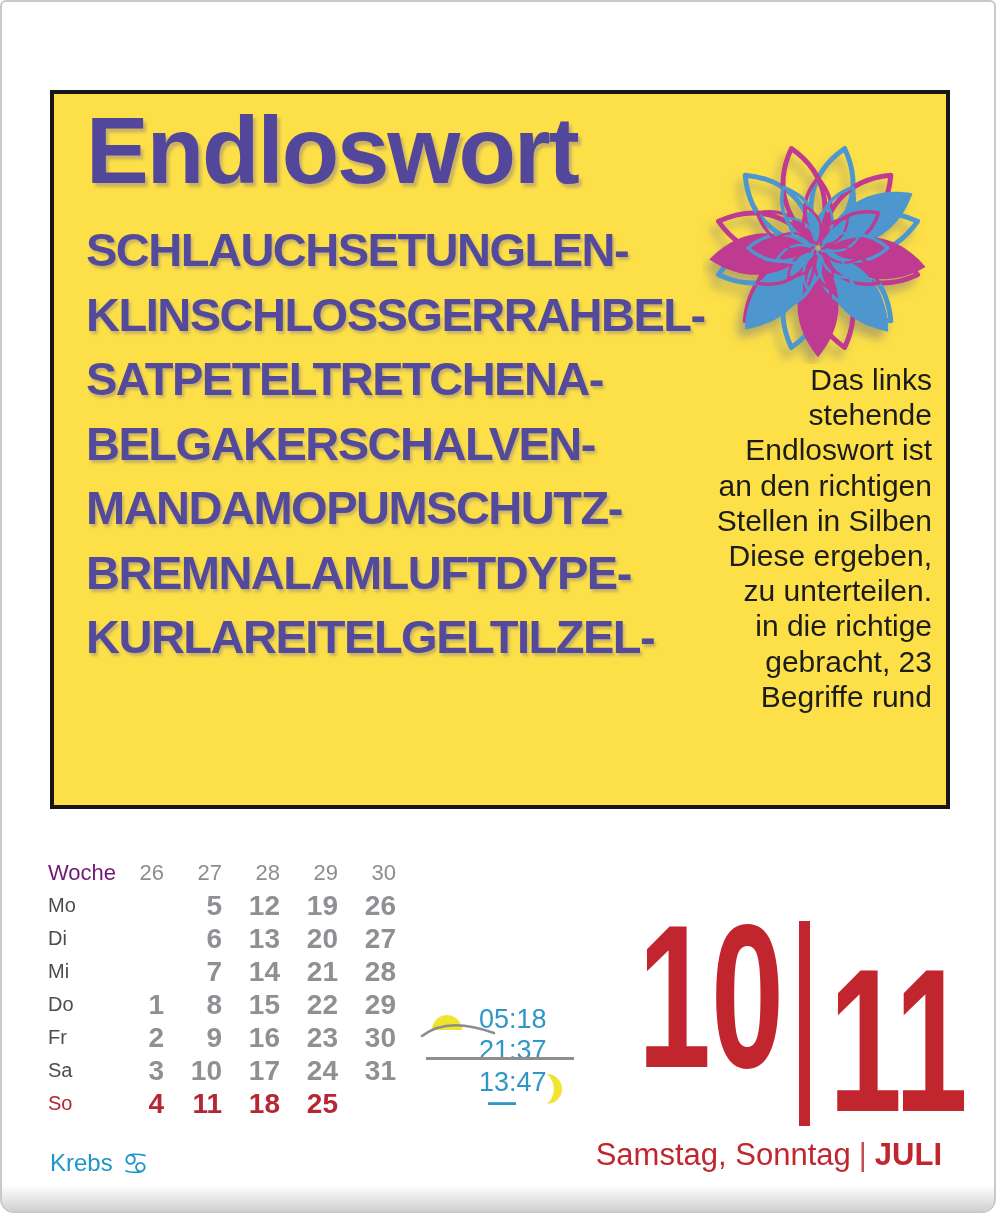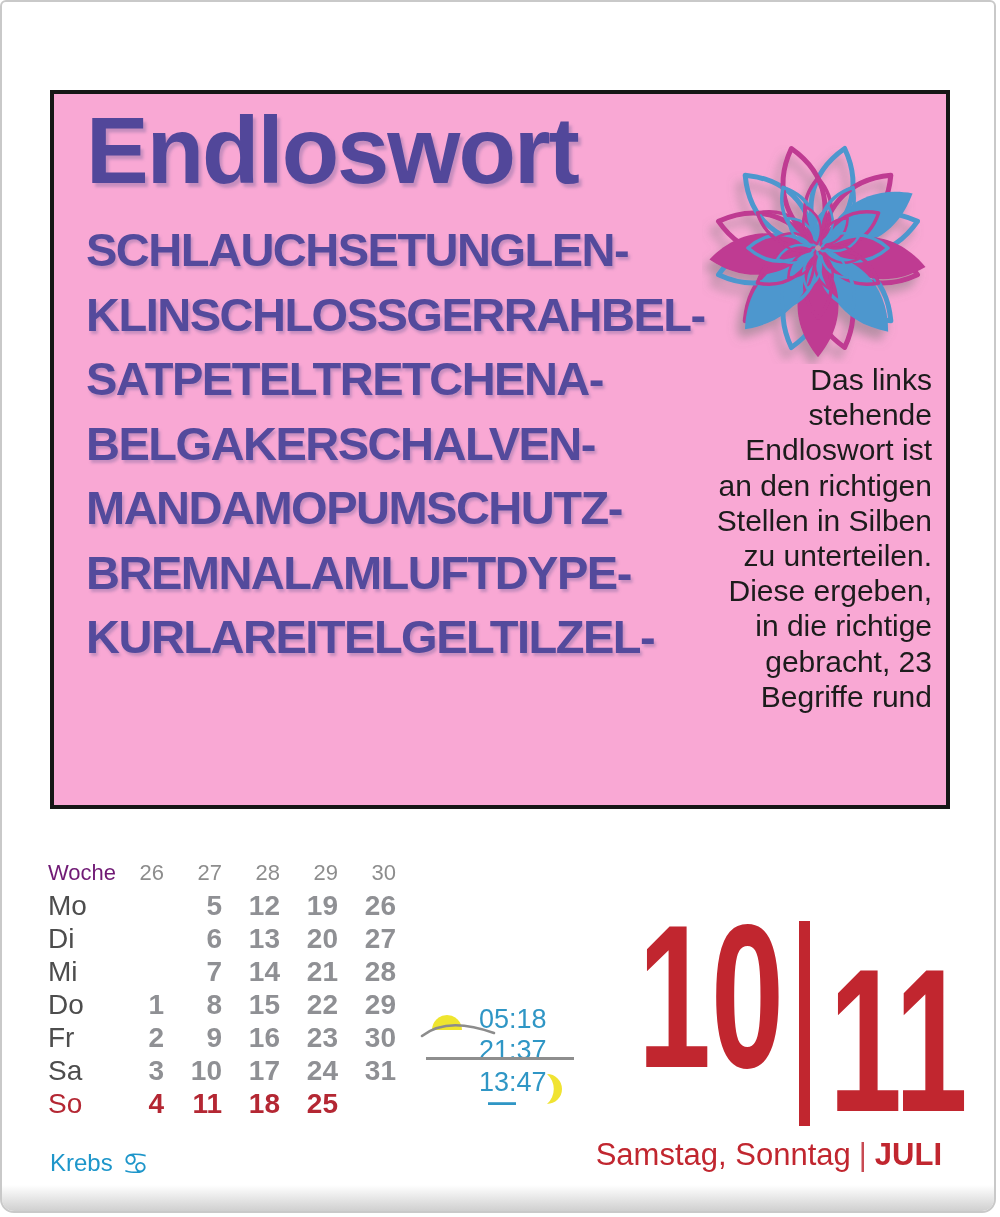--- a/index.html
+++ b/index.html
@@ -17,21 +17,21 @@
   .bottom-shade{
     position:absolute;left:0;right:0;bottom:0;height:26px;
     background:linear-gradient(to bottom, rgba(170,170,170,0) 0%, rgba(150,150,150,0.45) 100%);
     border-radius:0 0 12px 12px;
   }
 
   
   .puzzle-box{
     position:absolute;left:48px;top:88px;
     width:900px;height:719px;
-    background:#f9a8d4;
+    background:#fde047;
     border:4px solid #161616;
   }
   .puzzle-title{
     position:absolute;left:32px;top:10px;
     font-size:94px;font-weight:bold;letter-spacing:-2px;
     color:#52479a;line-height:1;
     text-shadow:3px 4px 3px rgba(104,92,150,0.35);
   }
   .puzzle-lines{
     position:absolute;left:32px;top:124px;
@@ -49,21 +49,21 @@
   
   .calgrid{
     position:absolute;left:46px;top:854px;
     display:grid;
     grid-template-columns:64px 58px 58px 58px 58px 58px;
     grid-auto-rows:33px;
   }
   .cg-cell{line-height:33px;}
   .cg-wklabel{font-size:22px;color:#701a75;text-align:left;}
   .cg-wk{font-size:22px;color:#8d8d8d;text-align:right;padding-right:6px;}
-  .cg-day{font-size:28px;color:#4d4d4d;text-align:left;}
+  .cg-day{font-size:20px;color:#4d4d4d;text-align:left;}
   .cg-num{font-size:28px;font-weight:bold;color:#8f9094;text-align:right;padding-right:6px;}
   .cg-red{color:#b42733 !important;}
 
   
   .astro-time{
     position:absolute;left:477px;
     font-size:27px;line-height:29px;color:#2f96c5;white-space:nowrap;
   }
   .horizon-divider{
     position:absolute;left:424px;top:1055px;width:148px;height:3px;background:#8e8e8e;
@@ -179,22 +179,22 @@
         <use href="#petalS" stroke="#bf3a92" stroke-width="2.5" transform="rotate(345)"></use>
       </g>
     </svg>
 
     <div class="instructions">
       <div>Das links</div>
       <div>stehende</div>
       <div>Endloswort ist</div>
       <div>an den richtigen</div>
       <div>Stellen in Silben</div>
+      <div>Diese ergeben,</div>
       <div>zu unterteilen.</div>
-      <div>Diese ergeben,</div>
       <div>in die richtige</div>
       <div>gebracht, 23</div>
       <div>Begriffe rund</div>
     </div>
   </div>
 
   <div class="calgrid">
     <div class="cg-cell cg-wklabel">Woche</div>
     <div class="cg-cell cg-wk">26</div>
     <div class="cg-cell cg-wk">27</div>

